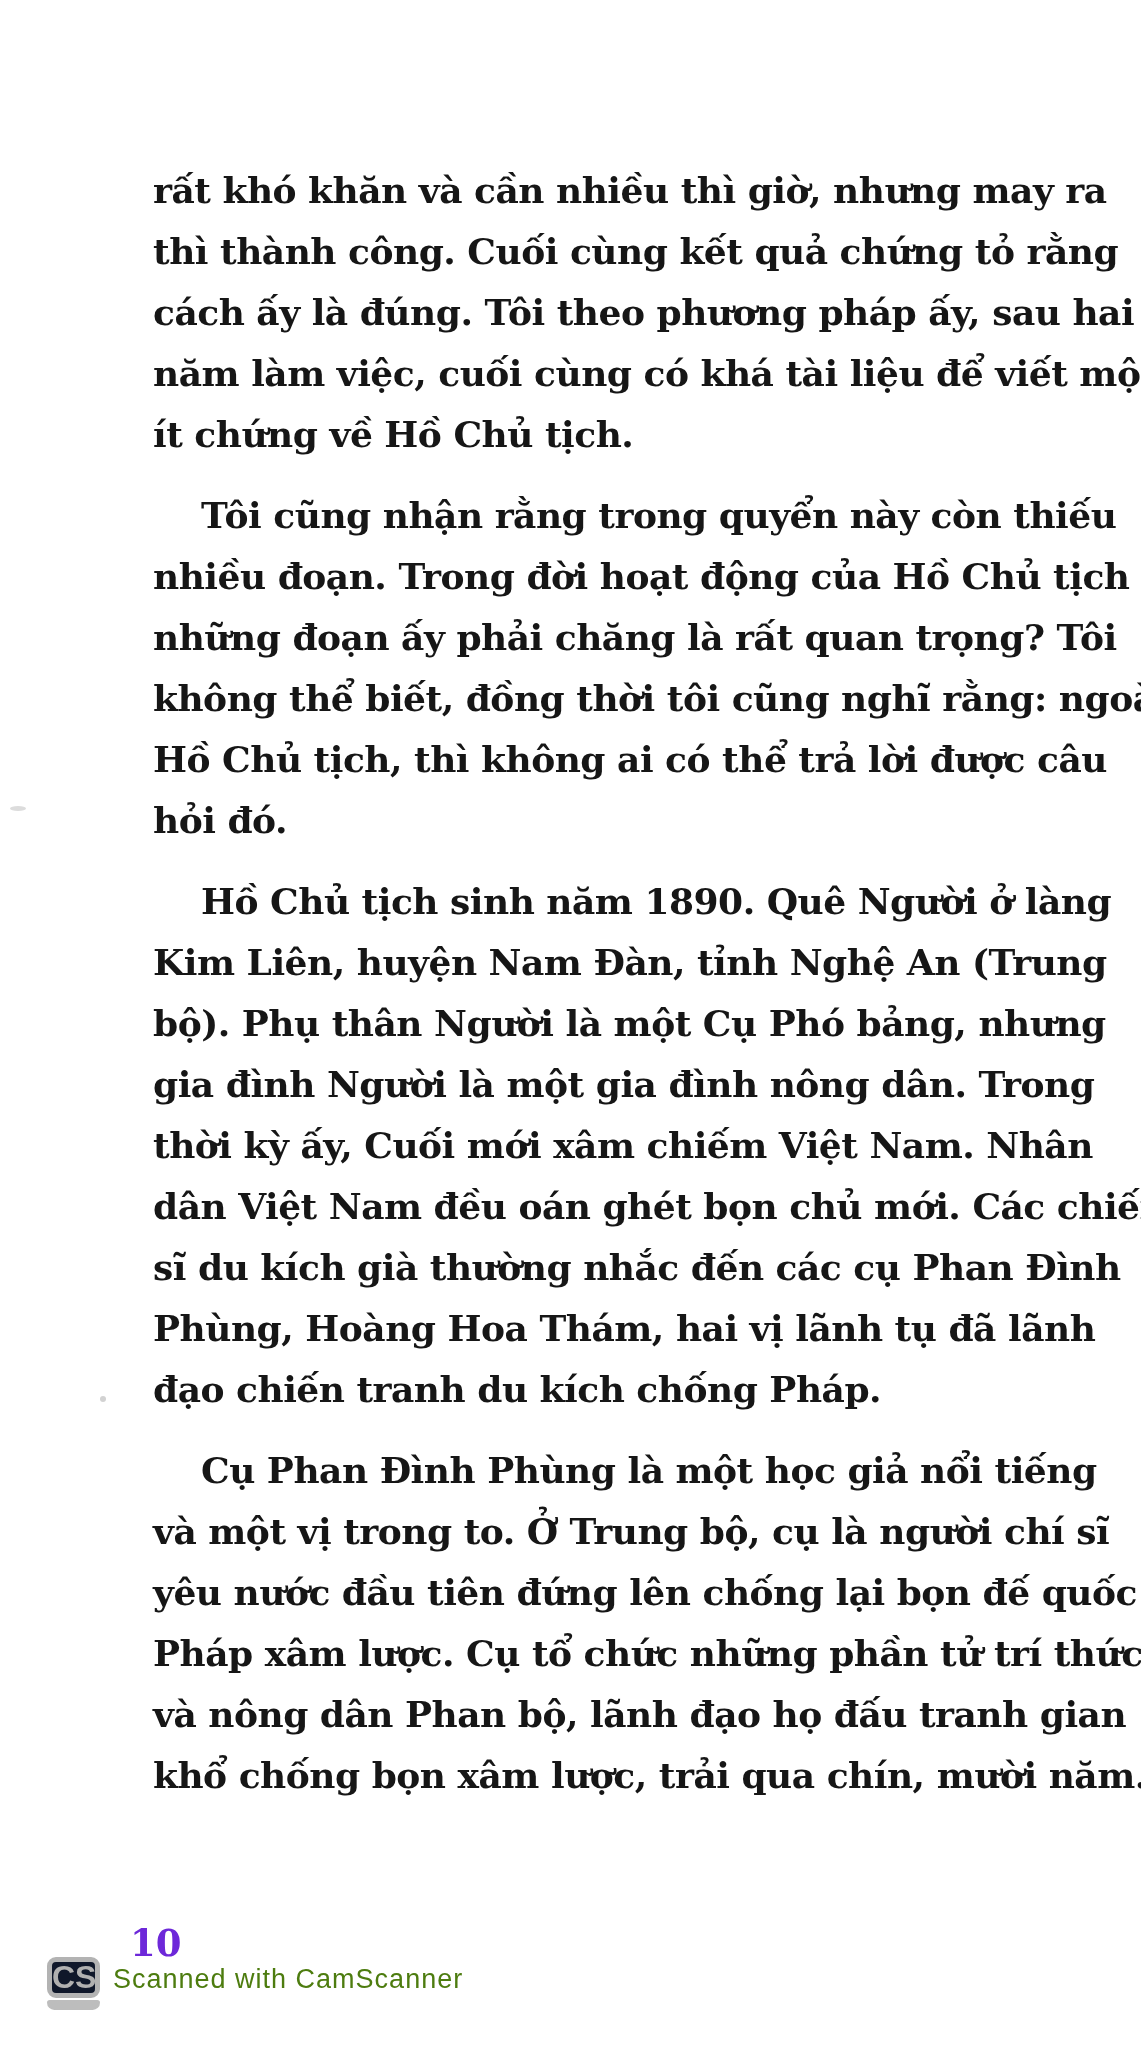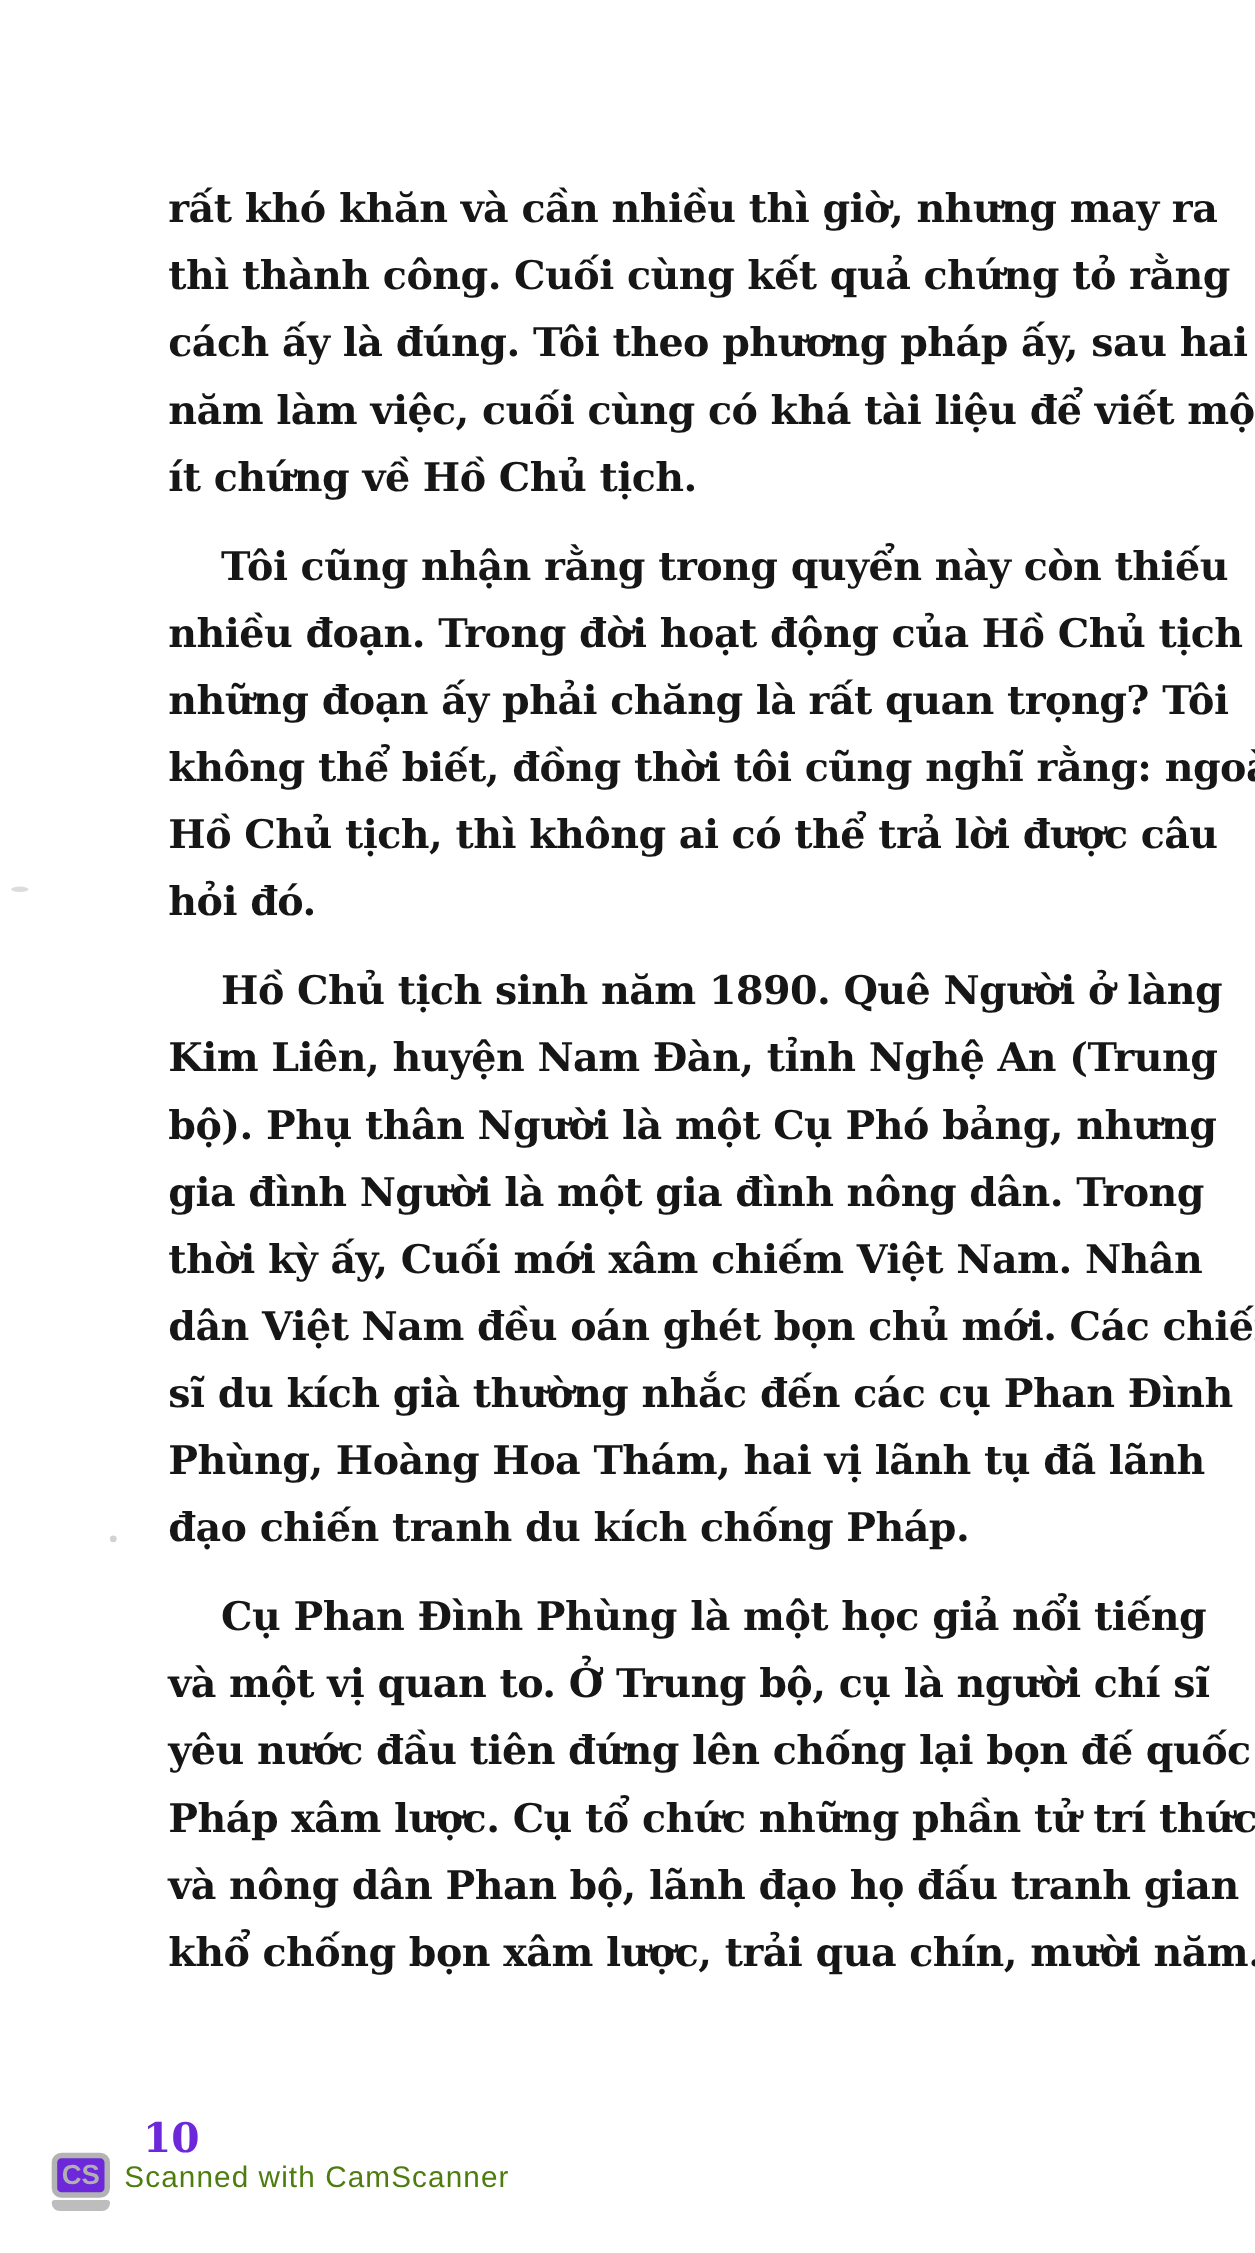--- a/index.html
+++ b/index.html
@@ -71,25 +71,25 @@
   }
   .cs-box {
     box-sizing: border-box;
     width: 53px;
     height: 43px;
     border: 5px solid #b3b3b3;
     border-radius: 9px;
     color: #b0b0b0;
     font-family: "Liberation Sans", sans-serif;
     font-weight: 700;
-    font-size: 25px;
+    font-size: 32px;
     line-height: 30px;
     text-align: center;
     letter-spacing: 0px;
-    background: #6d28d9;
+    background: #0f172a;
   }
   .cs-strip {
     margin-top: 2px;
     width: 53px;
     height: 11px;
     background: #bdbdbd;
     border-radius: 3px 3px 8px 8px;
   }
   .wm-label {
     margin-left: 13px;
@@ -147,21 +147,21 @@
       <div class="line">gia đình Người là một gia đình nông dân. Trong</div>
       <div class="line">thời kỳ ấy, Cuối mới xâm chiếm Việt Nam. Nhân</div>
       <div class="line">dân Việt Nam đều oán ghét bọn chủ mới. Các chiến</div>
       <div class="line">sĩ du kích già thường nhắc đến các cụ Phan Đình</div>
       <div class="line">Phùng, Hoàng Hoa Thám, hai vị lãnh tụ đã lãnh</div>
       <div class="line last">đạo chiến tranh du kích chống Pháp.</div>
     </div>
 
     <div class="para">
       <div class="line indent">Cụ Phan Đình Phùng là một học giả nổi tiếng</div>
-      <div class="line">và một vị quan to. Ở Trung bộ, cụ là người chí sĩ</div>
+      <div class="line">và một vị trong to. Ở Trung bộ, cụ là người chí sĩ</div>
       <div class="line">yêu nước đầu tiên đứng lên chống lại bọn đế quốc</div>
       <div class="line">Pháp xâm lược. Cụ tổ chức những phần tử trí thức</div>
       <div class="line">và nông dân Phan bộ, lãnh đạo họ đấu tranh gian</div>
       <div class="line last">khổ chống bọn xâm lược, trải qua chín, mười năm.</div>
     </div>
 
   </div>
 
   <div class="speck speck-1"></div>
   <div class="speck speck-2"></div>

